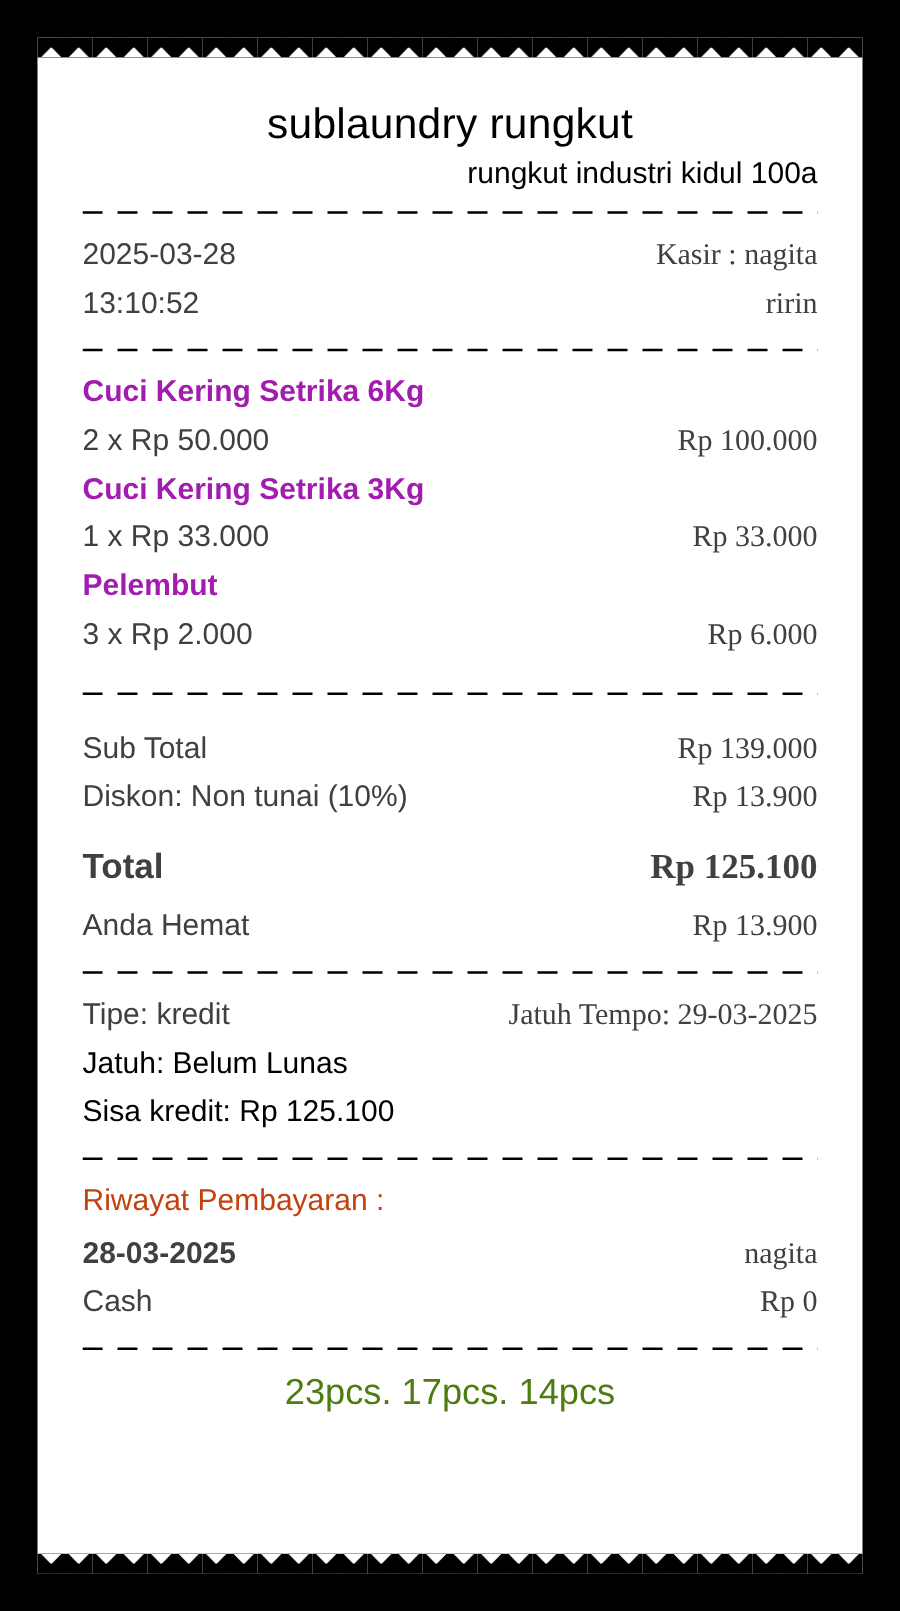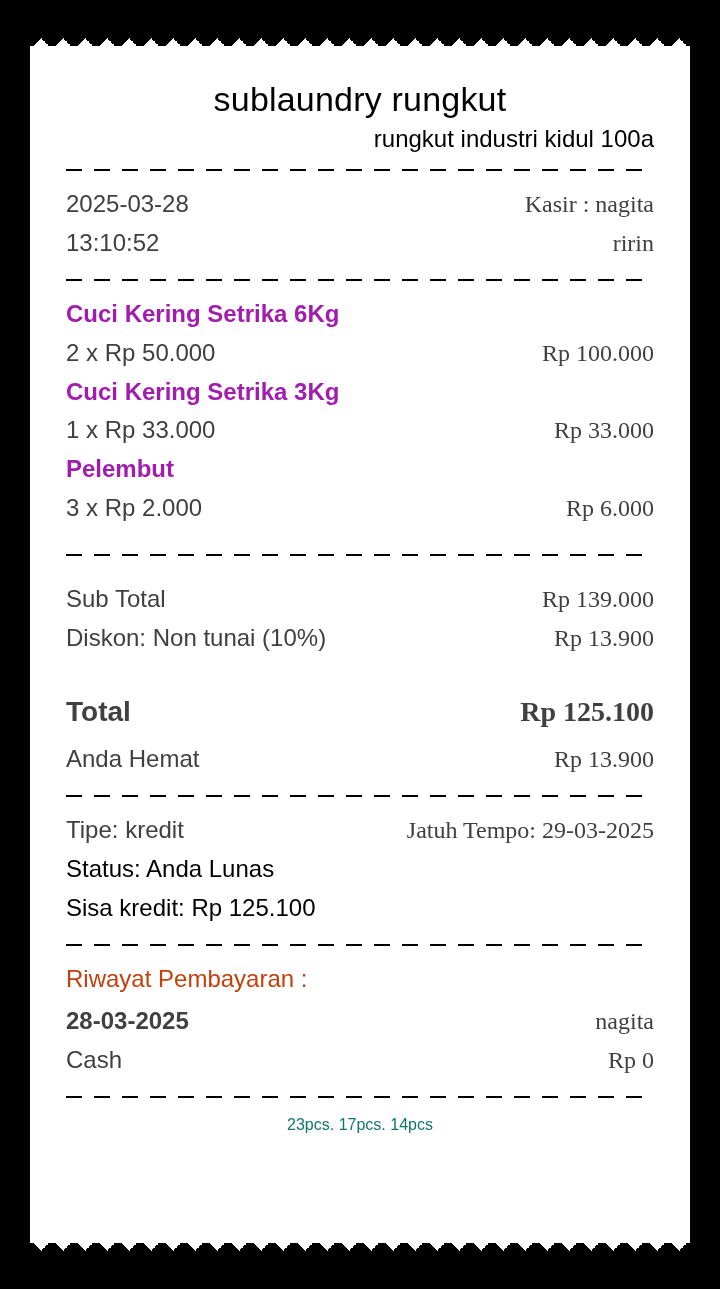--- a/index.html
+++ b/index.html
@@ -72,39 +72,39 @@
   .bold { font-weight: bold; }
   .item-name {
     font-size: 24px;
     font-weight: bold;
     color: #a21caf;
     line-height: 1.62;
   }
   .total-row {
     font-size: 28px;
     font-weight: bold;
-    margin-top: 31px;
+    margin-top: 12px;
     margin-bottom: 6px;
   }
   .spacer-sm { height: 10px; }
   .meta-line {
     font-size: 24px;
     color: #000;
     line-height: 1.62;
   }
   .history-title {
     font-size: 24px;
     color: #c2410c;
     line-height: 1.62;
     margin-bottom: 4px;
   }
   .footer-counts {
     text-align: center;
-    font-size: 16px;
-    color: #0f766e;
+    font-size: 29px;
+    color: #4d7c0f;
     padding-top: 4px;
   }
 </style>
 </head>
 <body>
 
 <div id="receipt-wrap">
   <div class="paper">
     <div class="edge top"></div>
 
@@ -170,21 +170,21 @@
       <span class="left">Anda Hemat</span>
       <span class="right">Rp 13.900</span>
     </div>
 
     <div class="divider"></div>
 
     <div class="row">
       <span class="left">Tipe: kredit</span>
       <span class="right">Jatuh Tempo: 29-03-2025</span>
     </div>
-    <div class="meta-line">Status: Anda Lunas</div>
+    <div class="meta-line">Jatuh: Belum Lunas</div>
     <div class="meta-line">Sisa kredit: Rp 125.100</div>
 
     <div class="divider"></div>
 
     <div class="history-title">Riwayat Pembayaran :</div>
 
     <div>
       <div>
         <div class="row">
           <span class="left bold">28-03-2025</span>

